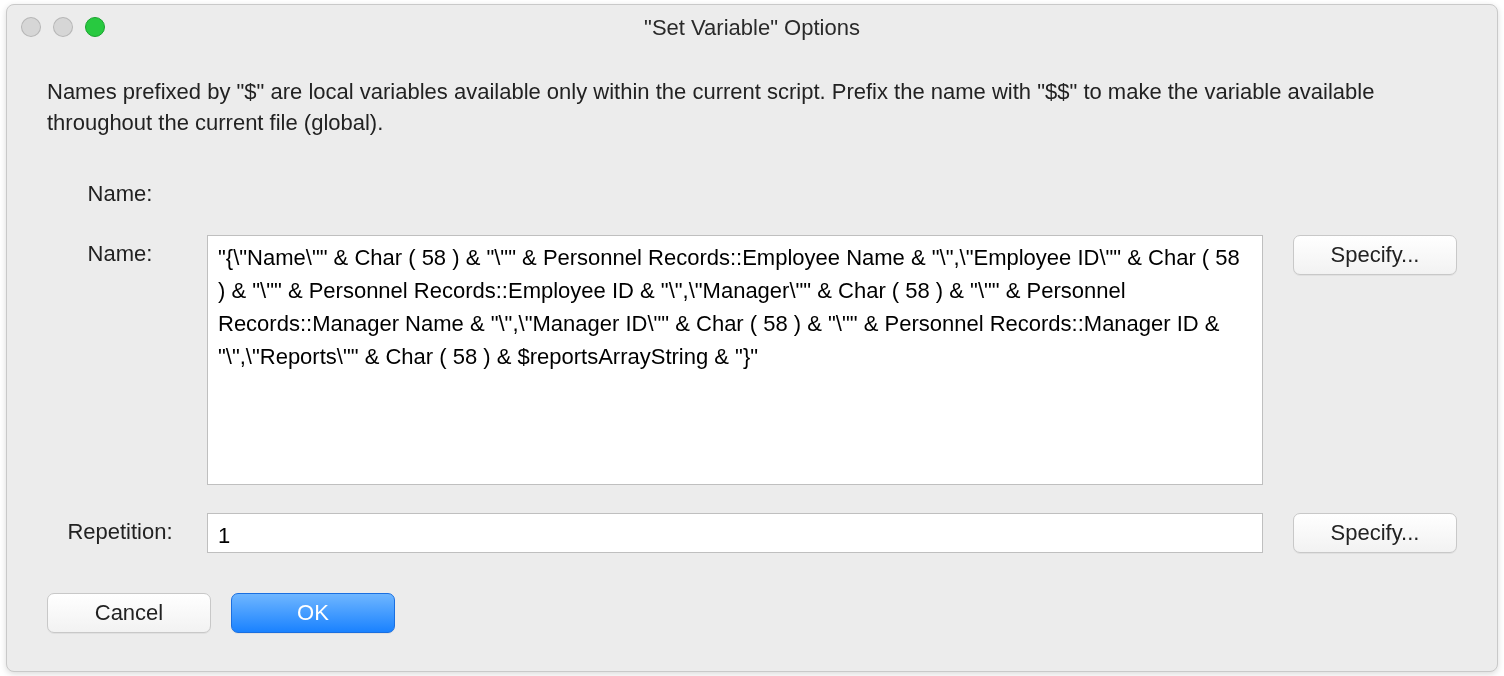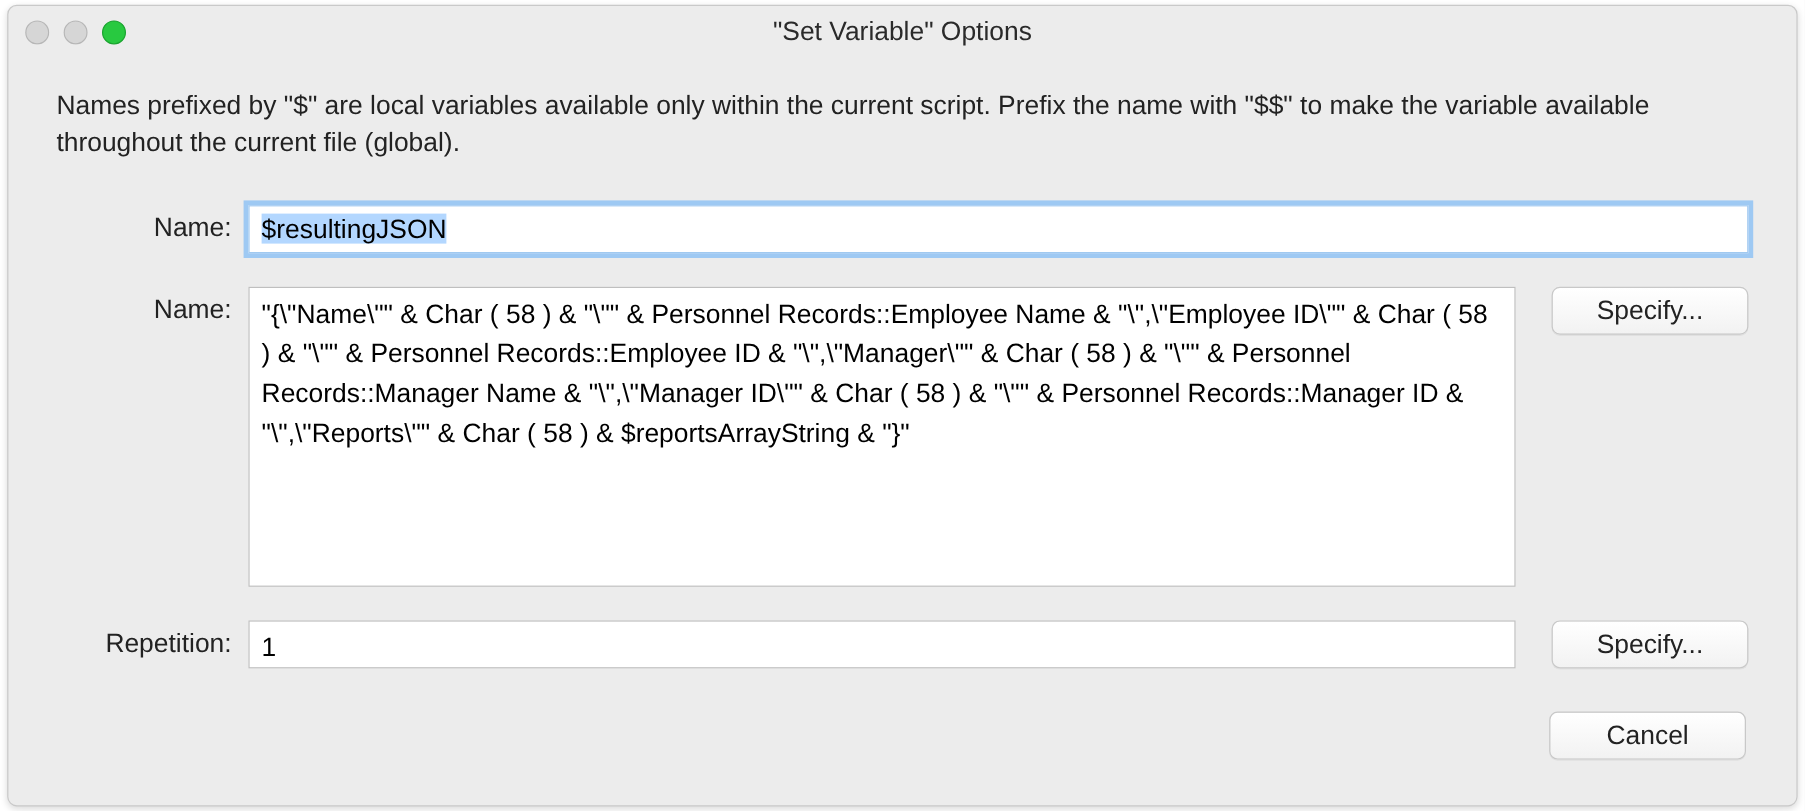--- a/index.html
+++ b/index.html
@@ -64,21 +64,21 @@
   .form-area {
     flex: 1;
   }
   .row {
     display: flex;
     align-items: flex-start;
     margin-bottom: 28px;
   }
   .row .label {
     width: 160px;
-    text-align: right;
+    text-align: center;
     padding-right: 14px;
     padding-top: 6px;
     font-size: 22px;
     color: #222;
   }
   .row .controls {
     flex: 1;
     display: flex;
     align-items: flex-start;
     gap: 18px;
@@ -129,21 +129,20 @@
     box-shadow: 0 1px 0 rgba(0,0,0,0.05);
   }
   .btn.primary {
     background: linear-gradient(#6fb6ff, #1a82ff);
     border: 1px solid #1a6fe0;
     color: #fff;
   }
   .specify-btn { width: 164px; margin-left: 12px; }
   .footer {
     display: flex;
-    justify-content: flex-end;
     gap: 20px;
     padding: 8px 2px 18px 0;
   }
 </style>
 </head>
 <body>
 
 <div class="window">
   <div class="titlebar">
     <div class="traffic-lights">
@@ -154,25 +153,20 @@
     <div class="title">"Set Variable" Options</div>
   </div>
 
   <div class="content">
     <div class="description">Names prefixed by "$" are local variables available only within the current script. Prefix the name with "$$" to make the variable available throughout the current file (global).</div>
 
     <div class="form-area">
 
       <div class="row">
         <div class="label">Name:</div>
-        <div class="controls">
-          <div class="input-col">
-            <div class="text-input name-input focused"><span class="highlight-sel">$resultingJSON</span></div>
-          </div>
-        </div>
       </div>
 
       <div class="row">
         <div class="label">Name:</div>
         <div class="controls">
           <div class="input-col">
             <div class="readonly-box value-box">"{\"Name\"" &amp; Char ( 58 ) &amp; "\"" &amp; Personnel Records::Employee Name &amp; "\",\"Employee ID\"" &amp; Char ( 58 ) &amp; "\"" &amp; Personnel Records::Employee ID &amp; "\",\"Manager\"" &amp; Char ( 58 ) &amp; "\"" &amp; Personnel Records::Manager Name &amp; "\",\"Manager ID\"" &amp; Char ( 58 ) &amp; "\"" &amp; Personnel Records::Manager ID &amp; "\",\"Reports\"" &amp; Char ( 58 ) &amp; $reportsArrayString &amp; "}"</div>
           </div>
           <button class="btn specify-btn">Specify...</button>
         </div>
@@ -185,15 +179,16 @@
             <div class="readonly-box rep-box">1</div>
           </div>
           <button class="btn specify-btn">Specify...</button>
         </div>
       </div>
 
     </div>
 
     <div class="footer">
       <button class="btn">Cancel</button>
+      <button class="btn primary">OK</button>
     </div>
   </div>
 </div>
 
 </body></html>

